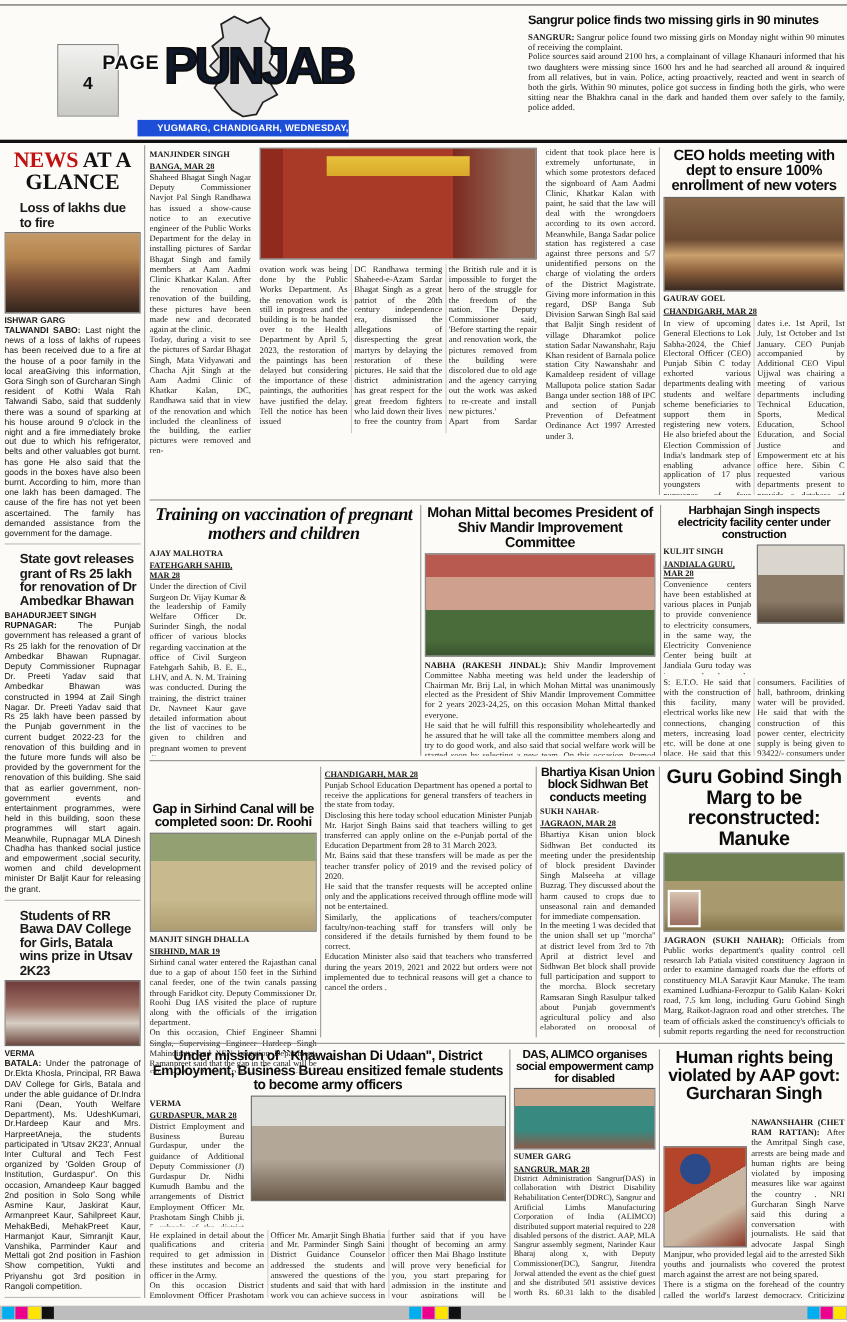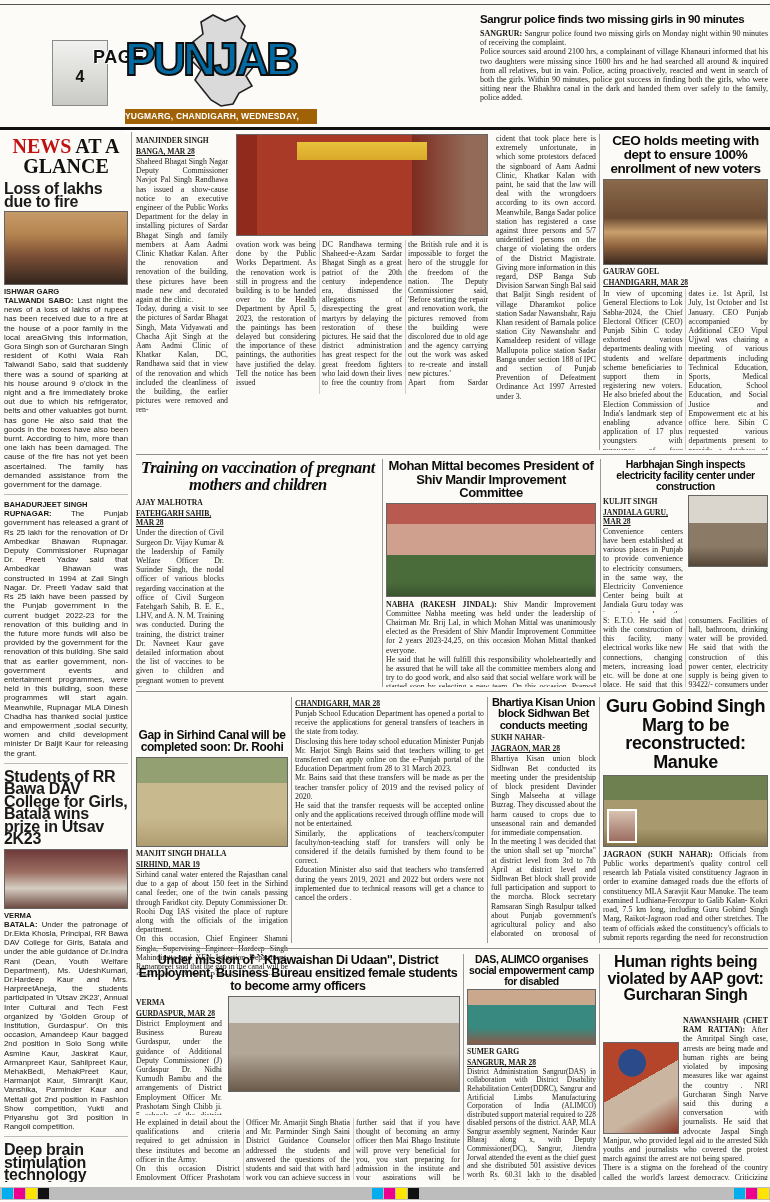--- a/index.html
+++ b/index.html
@@ -43,34 +43,34 @@
          background:linear-gradient(#d8c2b0,#9c6e62);}
 
   
   .badge{background:linear-gradient(#f2f2f0,#c9c9c5);border:1px solid #8a8a8a;
          text-align:center;font-family:"Liberation Sans",sans-serif;font-weight:bold;
          color:#111;}
   .badge .p{font-size:18px;letter-spacing:0.5px;margin-top:6px;
             text-shadow:1px 1px 0 #fff,-1px -1px 0 #fff;margin-left:40px;}
   .badge .n{font-size:16px;line-height:18px;}
   .masthead{overflow:visible;}
-  .masthead-text{position:absolute;left:0;top:24px;width:100%;
+  .masthead-text{position:absolute;left:14px;top:24px;width:100%;text-align:center;
       font-family:"Liberation Sans",sans-serif;font-weight:bold;font-size:46px;
-      letter-spacing:-3px;color:#0369a1;-webkit-text-stroke:2px #0f0f0f;line-height:1;}
-  .datebar{position:absolute;left:0;bottom:0;width:100%;height:15px;background:#a16207;
+      letter-spacing:-3px;color:#0f172a;-webkit-text-stroke:2px #0f0f0f;line-height:1;}
+  .datebar{position:absolute;left:0;bottom:0;width:100%;height:15px;background:#1d4ed8;
       color:#fff;font-family:"Liberation Sans",sans-serif;font-weight:bold;font-size:8.5px;
-      line-height:15px;text-align:left;letter-spacing:0.2px;}
+      line-height:15px;text-align:right;letter-spacing:0.2px;}
 
   
   .rail{position:absolute;left:4px;top:134px;width:124px;height:1048px;overflow:hidden;}
   .glance-title{font-family:"Liberation Serif",serif;font-weight:bold;font-size:20px;
       line-height:20px;text-align:center;margin:2px 0 6px 0;color:#111;}
   .glance-accent{color:#c11212;}
-  .rail-hl{font-family:"Liberation Sans",sans-serif;font-weight:bold;font-size:16px;
-      line-height:12.5px;letter-spacing:-0.3px;margin:7px 0 3px 0;}
+  .rail-hl{font-family:"Liberation Sans",sans-serif;font-weight:bold;font-size:12px;
+      line-height:12.5px;letter-spacing:-0.3px;margin:7px 0 3px 14px;}
   .rail-photo{width:100%;height:74px;margin:2px 0;}
   .rail-byline{font-family:"Liberation Sans",sans-serif;font-weight:bold;font-size:7.6px;line-height:9px;}
   .rail-sep{height:1px;background:#bbb;margin:5px 0;}
 
   .cols2{column-count:2;column-gap:6px;column-rule:1px solid #ccc;}
   .cols3{column-count:3;column-gap:6px;column-rule:1px solid #ccc;}
 
   
   .bottombar{position:absolute;left:0;top:1187px;width:770px;height:13px;background:#bdbdbd;}
   .cb{position:absolute;top:1188px;width:11px;height:11px;}
@@ -108,20 +108,21 @@
 
     <div>
       <div class="rail-hl">Loss of lakhs due to fire</div>
       <div class="photo rail-photo ph-fire"></div>
       <div class="rail-byline">ISHWAR GARG</div>
       <div class="body-sans"><b class="lead">TALWANDI SABO: </b><span>Last night the news of a loss of lakhs of rupees has been received due to a fire at the house of a poor family in the local areaGiving this information, Gora Singh son of Gurcharan Singh resident of Kothi Wala Rah Talwandi Sabo, said that suddenly there was a sound of sparking at his house around 9 o'clock in the night and a fire immediately broke out due to which his refrigerator, belts and other valuables got burnt. has gone He also said that the goods in the boxes have also been burnt. According to him, more than one lakh has been damaged. The cause of the fire has not yet been ascertained. The family has demanded assistance from the government for the damage.</span></div>
     </div>
     <div class="rail-sep"></div>
 
     <div>
+      <div class="rail-hl">State govt releases grant of Rs 25 lakh  for renovation of Dr Ambedkar Bhawan</div>
       <div class="rail-byline">BAHADURJEET  SINGH</div>
       <div class="body-sans"><b class="lead">RUPNAGAR: </b><span>The Punjab government has released a grant of Rs 25 lakh  for the renovation of Dr Ambedkar Bhawan Rupnagar. Deputy Commissioner Rupnagar Dr. Preeti Yadav said that Ambedkar Bhawan was constructed in 1994 at Zail Singh Nagar. Dr. Preeti Yadav said that Rs 25 lakh have been passed by the Punjab government in the current budget 2022-23 for the renovation of this building and in the future more funds will also be provided by the government for the renovation of this building. She said that as earlier government, non-government events and entertainment programmes, were held in this building, soon these programmes will start again. Meanwhile, Rupnagar MLA Dinesh Chadha has thanked social justice and empowerment ,social security, women and child development minister Dr Baljit Kaur for releasing the grant.</span></div>
     </div>
     <div class="rail-sep"></div>
 
     <div>
       <div class="rail-hl">Students of RR Bawa DAV College for Girls, Batala wins prize in Utsav 2K23</div>
       <div class="photo rail-photo ph-college" style="height:60px;"></div>
       <div class="rail-byline">VERMA</div>
       <div class="body-sans"><b class="lead">BATALA: </b><span>Under the patronage of Dr.Ekta Khosla, Principal, RR Bawa DAV College for Girls, Batala and under the able guidance of Dr.Indra Rani (Dean, Youth Welfare Department), Ms. UdeshKumari, Dr.Hardeep Kaur and Mrs. HarpreetAneja, the students participated in 'Utsav 2K23', Annual Inter Cultural and Tech Fest organized by 'Golden Group of Institution, Gurdaspur'. On this occasion, Amandeep Kaur bagged 2nd position in Solo Song while Asmine Kaur, Jaskirat Kaur, Armanpreet Kaur, Sahilpreet Kaur, MehakBedi, MehakPreet Kaur, Harmanjot Kaur, Simranjit Kaur, Vanshika, Parminder Kaur and Mettali got 2nd position in Fashion Show competition, Yukti and Priyanshu got 3rd position in Rangoli competition.</span></div>

